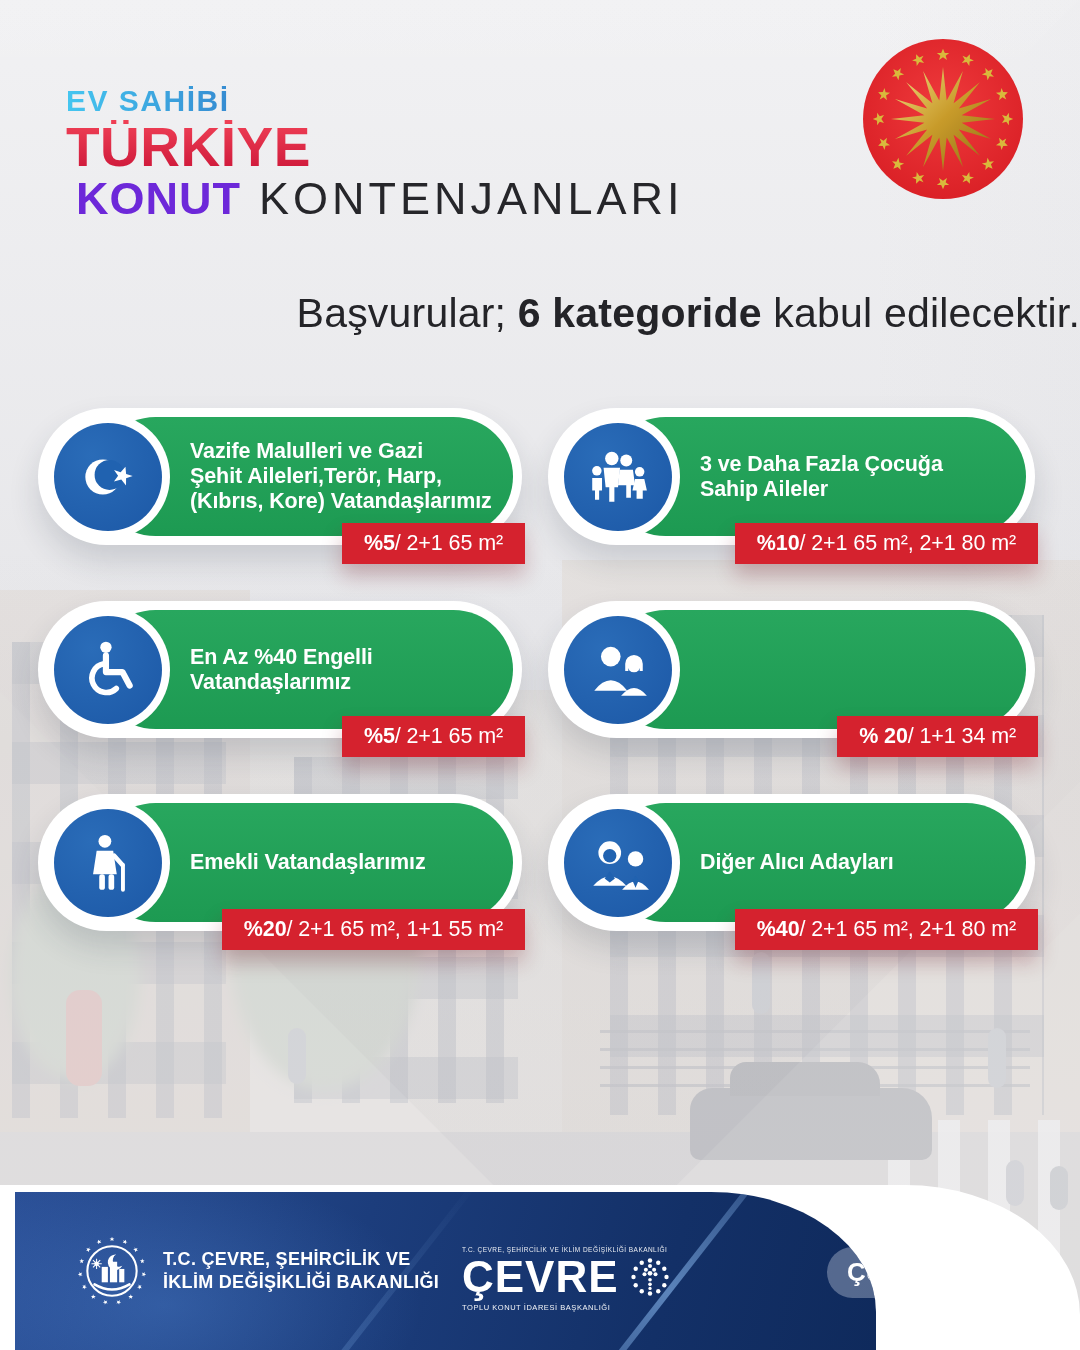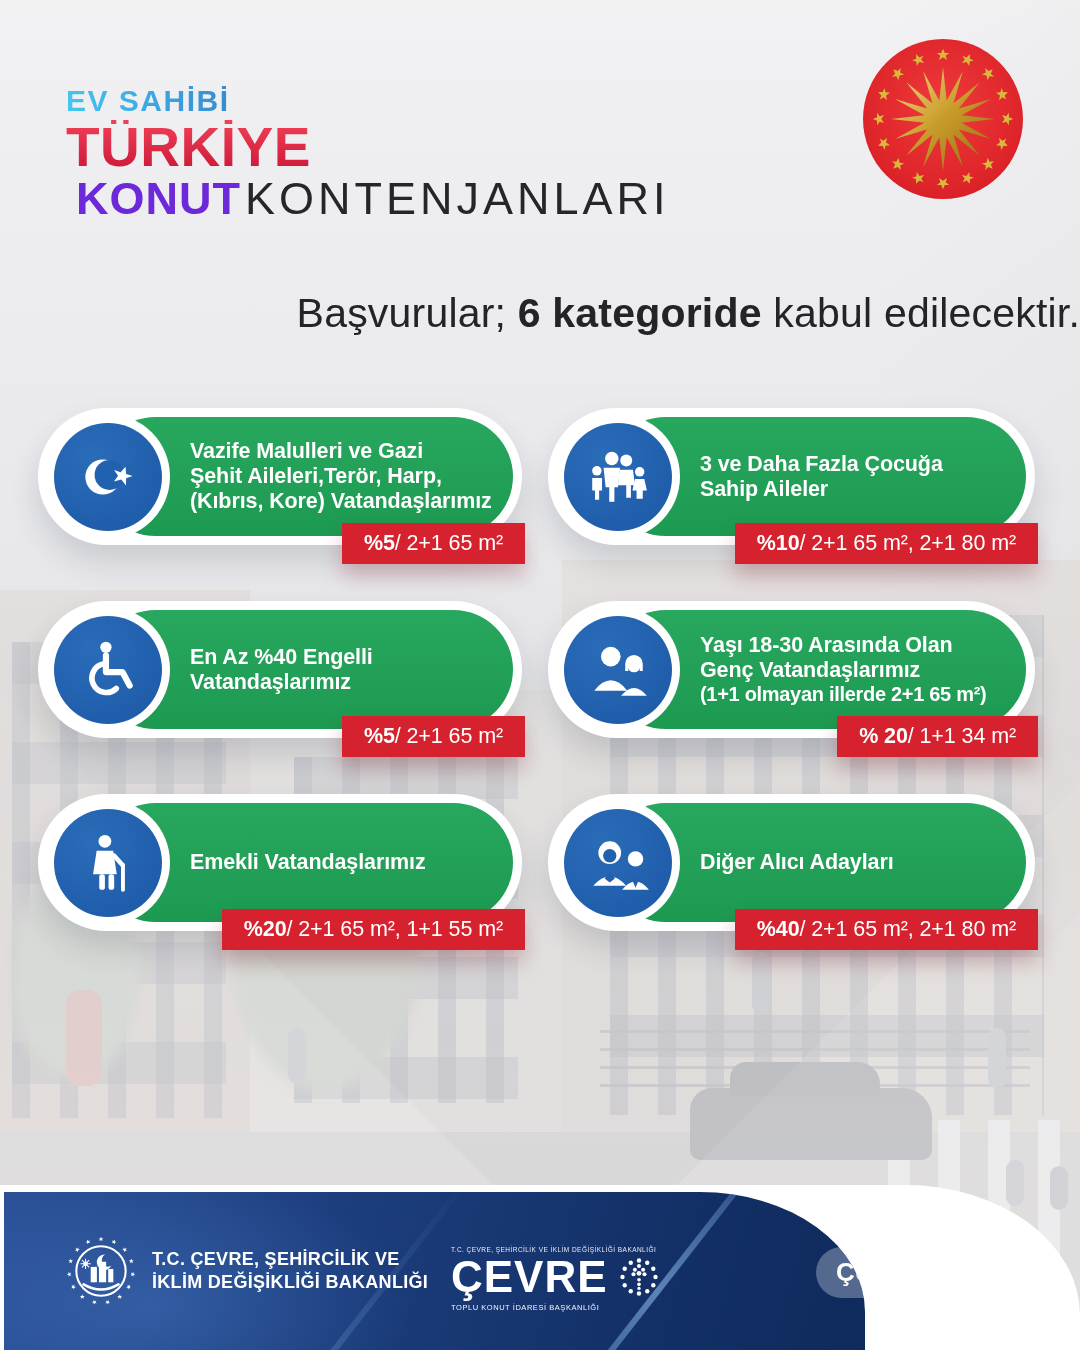--- a/index.html
+++ b/index.html
@@ -46,21 +46,21 @@
   
   .logo{position:absolute;left:66px;top:62px;line-height:1;}
   .grad-text{-webkit-background-clip:text;background-clip:text;color:transparent;margin-top:24px;-webkit-text-fill-color:transparent;}
   .logo-l1{display:block;font-size:30px;font-weight:800;letter-spacing:1.5px;
            background-image:linear-gradient(90deg,#45c6f0,#2e6ec2);}
   .logo-l2{display:block;margin-top:4px;font-size:55px;font-weight:900;letter-spacing:.5px;
            background-image:linear-gradient(180deg,#f04156,#cb1538);}
   .seal{position:absolute;left:860px;top:36px;width:166px;height:166px;}
   .page-title{position:absolute;left:76px;top:176px;font-size:45px;line-height:1;white-space:nowrap;}
   .t-red{color:#6d28d9;font-weight:900;letter-spacing:1px;}
-  .t-rest{color:#26262a;font-weight:300;letter-spacing:4px;margin-left:4px;text-align:right;}
+  .t-rest{color:#26262a;font-weight:300;letter-spacing:4px;margin-left:18px;text-align:right;}
   .headline{position:absolute;left:0;top:290px;width:1080px;text-align:right;
             font-size:41px;color:#242428;font-weight:400;letter-spacing:.2px;}
   .headline b{font-weight:800;}
 
   
   .cards{position:absolute;left:38px;top:408px;display:grid;
          grid-template-columns:484px 487px;column-gap:26px;row-gap:56px;}
   .card{position:relative;height:137px;}
   .pill-white{position:absolute;inset:0;background:#fff;border-radius:70px;
               box-shadow:0 16px 30px rgba(40,50,70,.16);}
@@ -77,21 +77,21 @@
   .tline{display:block;white-space:nowrap;}
   .tline-sub{font-size:20px;letter-spacing:-.3px;}
   .quota{position:absolute;right:-3px;bottom:-19px;height:41px;background:#d5222e;color:#fff;
          display:flex;align-items:center;padding:0 22px;font-size:21.5px;letter-spacing:-.1px;
          box-shadow:0 12px 20px rgba(120,20,30,.25);}
   .quota b{font-weight:800;}
 
   
   .footer-back{position:absolute;left:0;bottom:0;width:1080px;height:165px;background:#fff;
                border-top-right-radius:175px 130px;}
-  .footer{position:absolute;left:4px;bottom:0;width:861px;height:158px;overflow:hidden;
+  .footer{position:absolute;left:15px;bottom:0;width:861px;height:158px;overflow:hidden;
           background:linear-gradient(105deg,#2b5097 0%,#1c3d7c 40%,#133067 75%,#0f2a5c 100%);
           border-top-right-radius:165px 120px;}
   .streak{position:absolute;width:6px;height:480px;transform:rotate(38deg);
           background:linear-gradient(180deg,rgba(140,190,255,0),rgba(150,200,255,.55),rgba(140,190,255,0));}
   .s1{left:650px;top:-140px;}
   .s2{left:310px;top:-60px;opacity:.4;}
   .glow{position:absolute;left:-110px;bottom:-90px;width:520px;height:270px;
         background:radial-gradient(ellipse,rgba(90,150,230,.28),rgba(0,0,0,0) 70%);}
   .ministry{position:absolute;left:60px;top:42px;display:flex;align-items:center;gap:14px;}
   .ministry-emblem{width:74px;height:74px;}
@@ -278,25 +278,20 @@
         <g fill="#fff">
           <circle cx="25" cy="19" r="9.5"></circle>
           <path d="M9 52 q16 -20 32 0 z"></path>
           <path d="M39 26 a8.5 8.5 0 1 1 17 0 l0 7 h-3 v-5 a6.5 6.5 0 0 0 -11 0 v5 h-3 z"></path>
           <circle cx="47.5" cy="28" r="6.2"></circle>
           <path d="M35 57 q12.5 -15 25 0 z"></path>
         </g>
       </svg>
     </div>
       </div>
-    <div class="card-text">
-      <span class="tline">Yaşı 18-30 Arasında Olan</span>
-      <span class="tline">Genç Vatandaşlarımız</span>
-      <span class="tline tline-sub">(1+1 olmayan illerde 2+1 65 m²)</span>
-    </div>
     <div class="quota">
         <b>% 20</b>
         <span> / 1+1 34 m²</span>
       </div>
   </div>
 
   <div class="card">
     <div class="pill-white"></div>
     <div class="pill-green"></div>
     <div class="icon-wrap">

